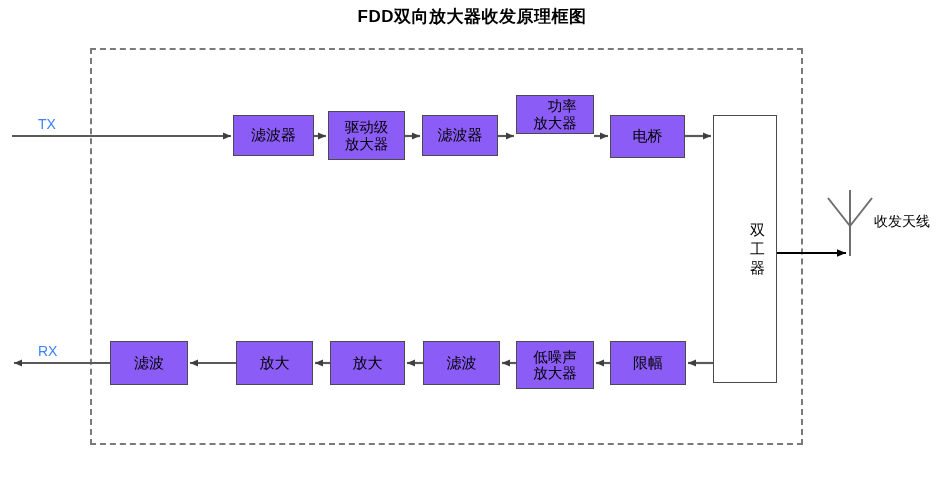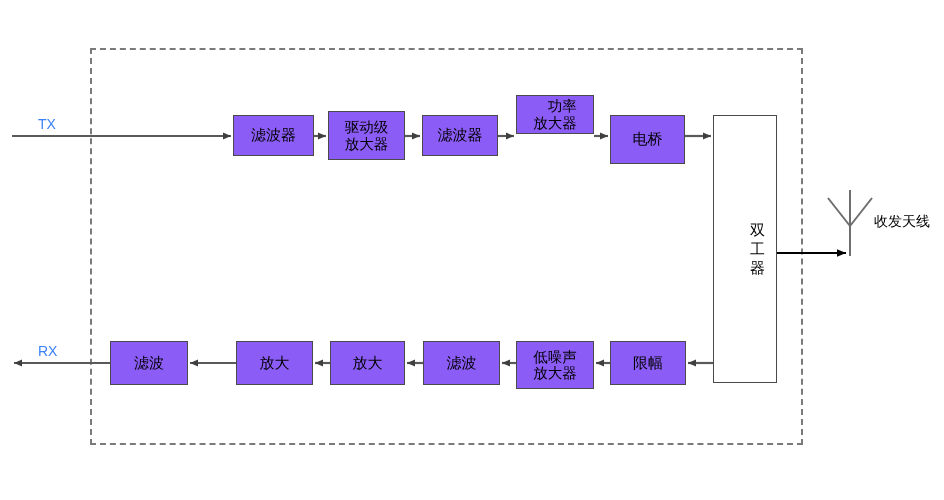--- a/index.html
+++ b/index.html
@@ -48,20 +48,21 @@
   .port-label{position:absolute;font-size:14px;color:#3b82f6;}
 
   
   .ant-label{position:absolute;font-size:14px;color:#000;white-space:nowrap;}
 </style>
 </head>
 <body>
 
 <div id="stage">
 
+  <div class="title">FDD双向放大器收发原理框图</div>
 
   <div class="enclosure"></div>
 
   <svg id="wires" viewBox="0 0 944 500" xmlns="http://www.w3.org/2000/svg">
     <defs>
       <marker id="arrR" markerWidth="9" markerHeight="9" refX="8" refY="4" orient="auto" markerUnits="userSpaceOnUse">
         <path d="M0,0.6 L8,4 L0,7.4 z" fill="#3f3f3f"></path>
       </marker>
       <marker id="arrL" markerWidth="9" markerHeight="9" refX="8" refY="4" orient="auto" markerUnits="userSpaceOnUse">
         <path d="M0,0.6 L8,4 L0,7.4 z" fill="#3f3f3f"></path>
@@ -116,21 +117,21 @@
 
   <div class="blk" style="left:422px;top:115px;width:76px;height:41px;">
     <span>滤波器</span>
   </div>
 
   <div class="blk two-line" style="left:516px;top:95px;width:78px;height:39px;">
     <span>功率
 放大器</span>
   </div>
 
-  <div class="blk" style="left:610px;top:115px;width:75px;height:49px;">
+  <div class="blk" style="left:610px;top:115px;width:75px;height:43px;">
     <span>电桥</span>
   </div>
 
   <div class="duplexer">
     <span>双工器</span>
   </div>
 
   <div class="blk" style="left:110px;top:341px;width:78px;height:44px;">
     <span>滤波</span>
   </div>

